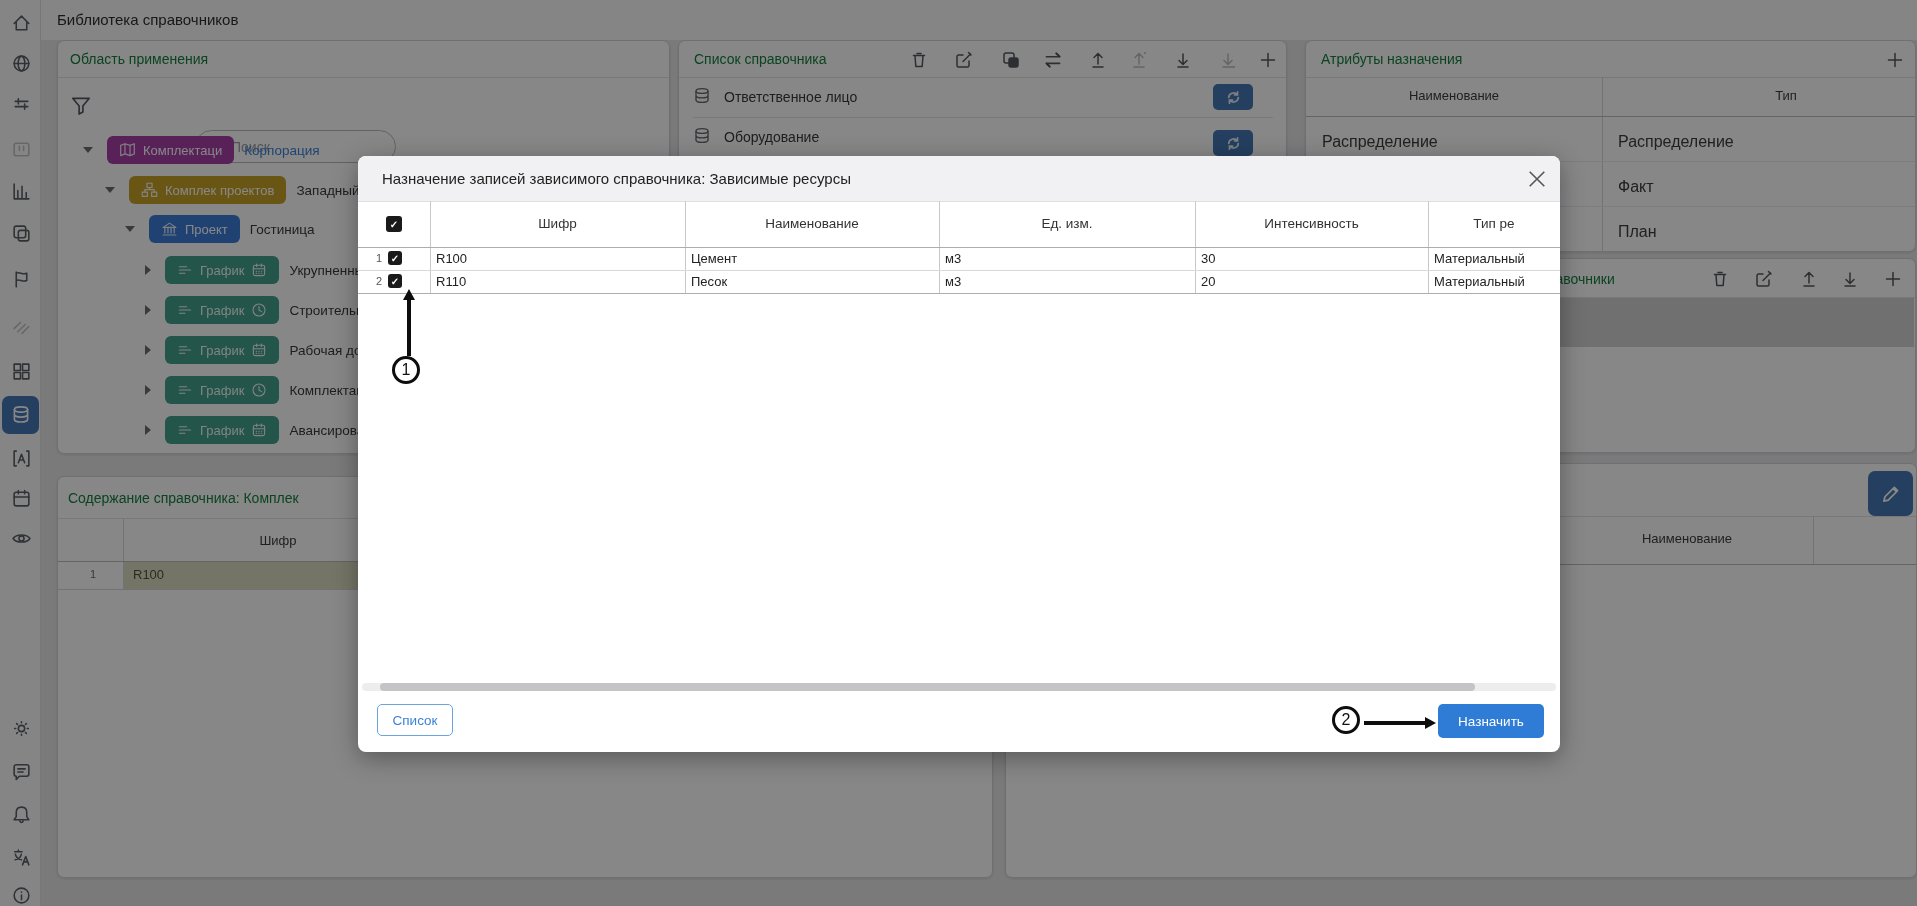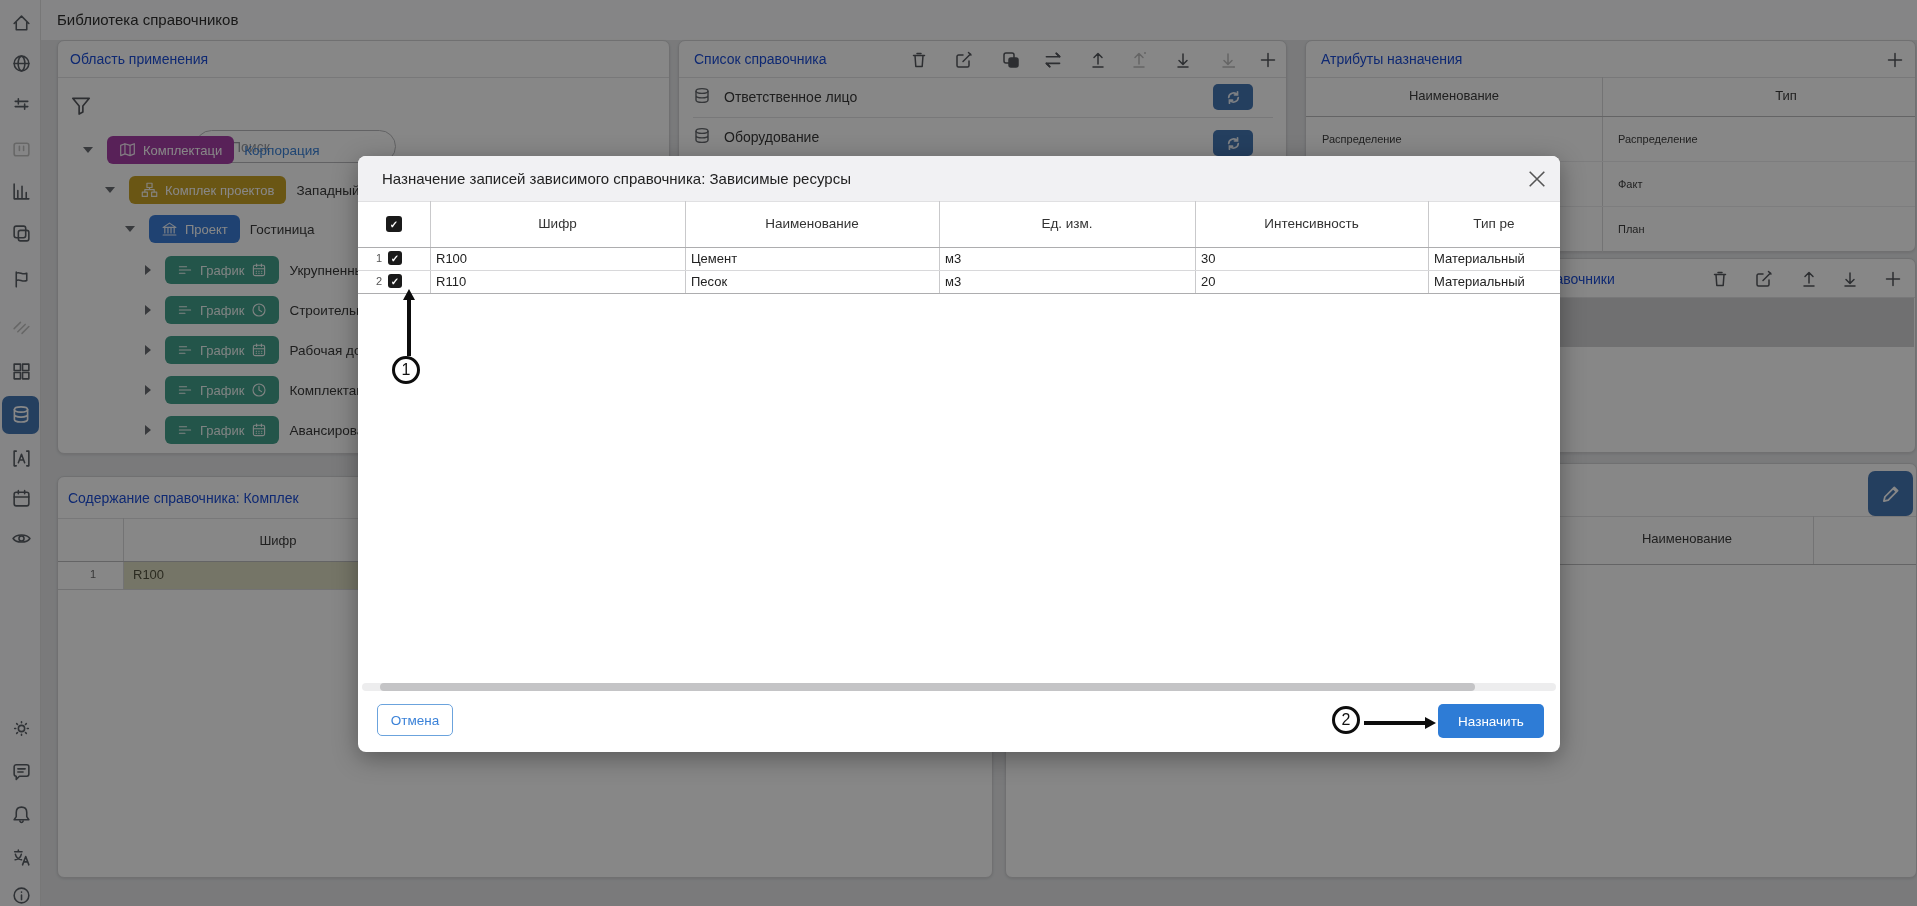--- a/index.html
+++ b/index.html
@@ -11,21 +11,21 @@
   #page-title { left:57px; top:0; height:40px; line-height:40px; font-size:15px; color:#2f2f2f; }
   #sidebar { left:0; top:0; width:41px; height:906px; background:#fcfcfd; border-right:1px solid #e0e0e0; z-index:2; }
   .side-icon { left:9px; width:24px; height:24px; display:flex; align-items:center; justify-content:center; }
   .side-icon svg { stroke:#5a5f66; fill:none; stroke-width:1.5; stroke-linecap:round; stroke-linejoin:round; }
   .side-icon.dim svg { stroke:#c3c3c3; }
   .side-active { left:2px; width:37px; height:38px; background:#4577b4; border-radius:7px; }
   .side-active svg { stroke:#ffffff; }
   
   .panel { position:absolute; background:#ffffff; border:1px solid #d4d4d6; border-radius:7px;
     box-shadow:0 1px 3px rgba(0,0,0,0.10); }
-  .panel-title { position:absolute; font-size:14px; color:#1d4ed8; }
+  .panel-title { position:absolute; font-size:14px; color:#15803d; }
   .hline { position:absolute; height:1px; background:#e3e3e4; }
   .vline { position:absolute; width:1px; background:#d9d9db; }
   .tool { position:absolute; width:22px; height:22px; display:flex; align-items:center; justify-content:center; }
   .tool svg { stroke:#55585e; fill:none; stroke-width:1.5; stroke-linecap:round; stroke-linejoin:round; }
   .tool.dim svg { stroke:#bfbfbf; }
   
   #search-box { left:137px; top:89px; width:201px; height:33px; border:1px solid #b9babd; border-radius:17px;
     background:#fff; display:flex; align-items:center; padding:0 10px; }
   #search-box svg { stroke:#8a8d92; fill:none; stroke-width:1.6; }
   #search-input { border:none; outline:none; font-size:14px; width:150px; margin-left:8px;
@@ -47,21 +47,21 @@
   .tree-label.link { color:#3b82d8; }
   
   .list-row-label { position:absolute; font-size:14px; color:#3a3a3a; }
   .db-ic { position:absolute; width:20px; height:20px; }
   .db-ic svg { stroke:#66696e; fill:none; stroke-width:1.4; }
   .sync-btn { position:absolute; width:40px; height:26px; background:#4577b4; border-radius:5px;
     display:flex; align-items:center; justify-content:center; }
   .sync-btn svg { stroke:#eaf0f8; fill:none; stroke-width:1.6; stroke-linecap:round; }
   
   .th-text { position:absolute; font-size:13px; color:#3c3c3c; text-align:center; }
-  .td-text { position:absolute; font-size:11px; color:#3e3e3e; }
+  .td-text { position:absolute; font-size:16px; color:#3e3e3e; }
   
   #dim { left:0; top:0; width:1917px; height:906px; background:rgba(0,0,0,0.47); z-index:40; }
   
   #modal { left:358px; top:156px; width:1202px; height:596px; background:#fff; border-radius:8px;
     box-shadow:0 6px 24px rgba(0,0,0,0.35); z-index:60; }
   #modal-header { left:0; top:0; width:1202px; height:45px; background:#f1f1f3; border-radius:8px 8px 0 0; }
   #modal-title { left:24px; top:0; height:45px; line-height:45px; font-size:15px; color:#222; }
   #modal-close { left:1166px; top:10px; width:26px; height:26px; display:flex; align-items:center; justify-content:center; }
   #modal-close svg { stroke:#555; stroke-width:1.4; }
   .m-vline { position:absolute; width:1px; background:#c9c9cb; top:45px; height:92px; }
@@ -535,21 +535,21 @@
     <div class="cbx" style="left:30px;top:118px;width:14px;height:14px"></div>
     <div class="m-td" style="left:78px;top:114px">R110</div>
     <div class="m-td" style="left:333px;top:114px">Песок</div>
     <div class="m-td" style="left:587px;top:114px">м3</div>
     <div class="m-td" style="left:843px;top:114px">20</div>
     <div class="m-td" style="left:1076px;top:114px">Материальный</div>
   </div>
 
   <div class="abs" id="m-scroll-track"></div>
   <div class="abs" id="m-scroll-thumb"></div>
-  <div class="abs" id="btn-cancel">Отмена</div>
+  <div class="abs" id="btn-cancel">Список</div>
   <div class="abs" id="btn-assign">Назначить</div>
 </div>
 
 <div class="ann-circle" style="left:392px;top:356px">1</div>
 <div class="ann-line" style="left:407px;top:299px;width:4px;height:57px"></div>
 <div class="ann-head-up" style="left:403px;top:289px"></div>
 
 <div class="ann-circle" style="left:1332px;top:706px">2</div>
 <div class="ann-line" style="left:1364px;top:721px;width:62px;height:4px"></div>
 <div class="ann-head-right" style="left:1425px;top:717px"></div>

